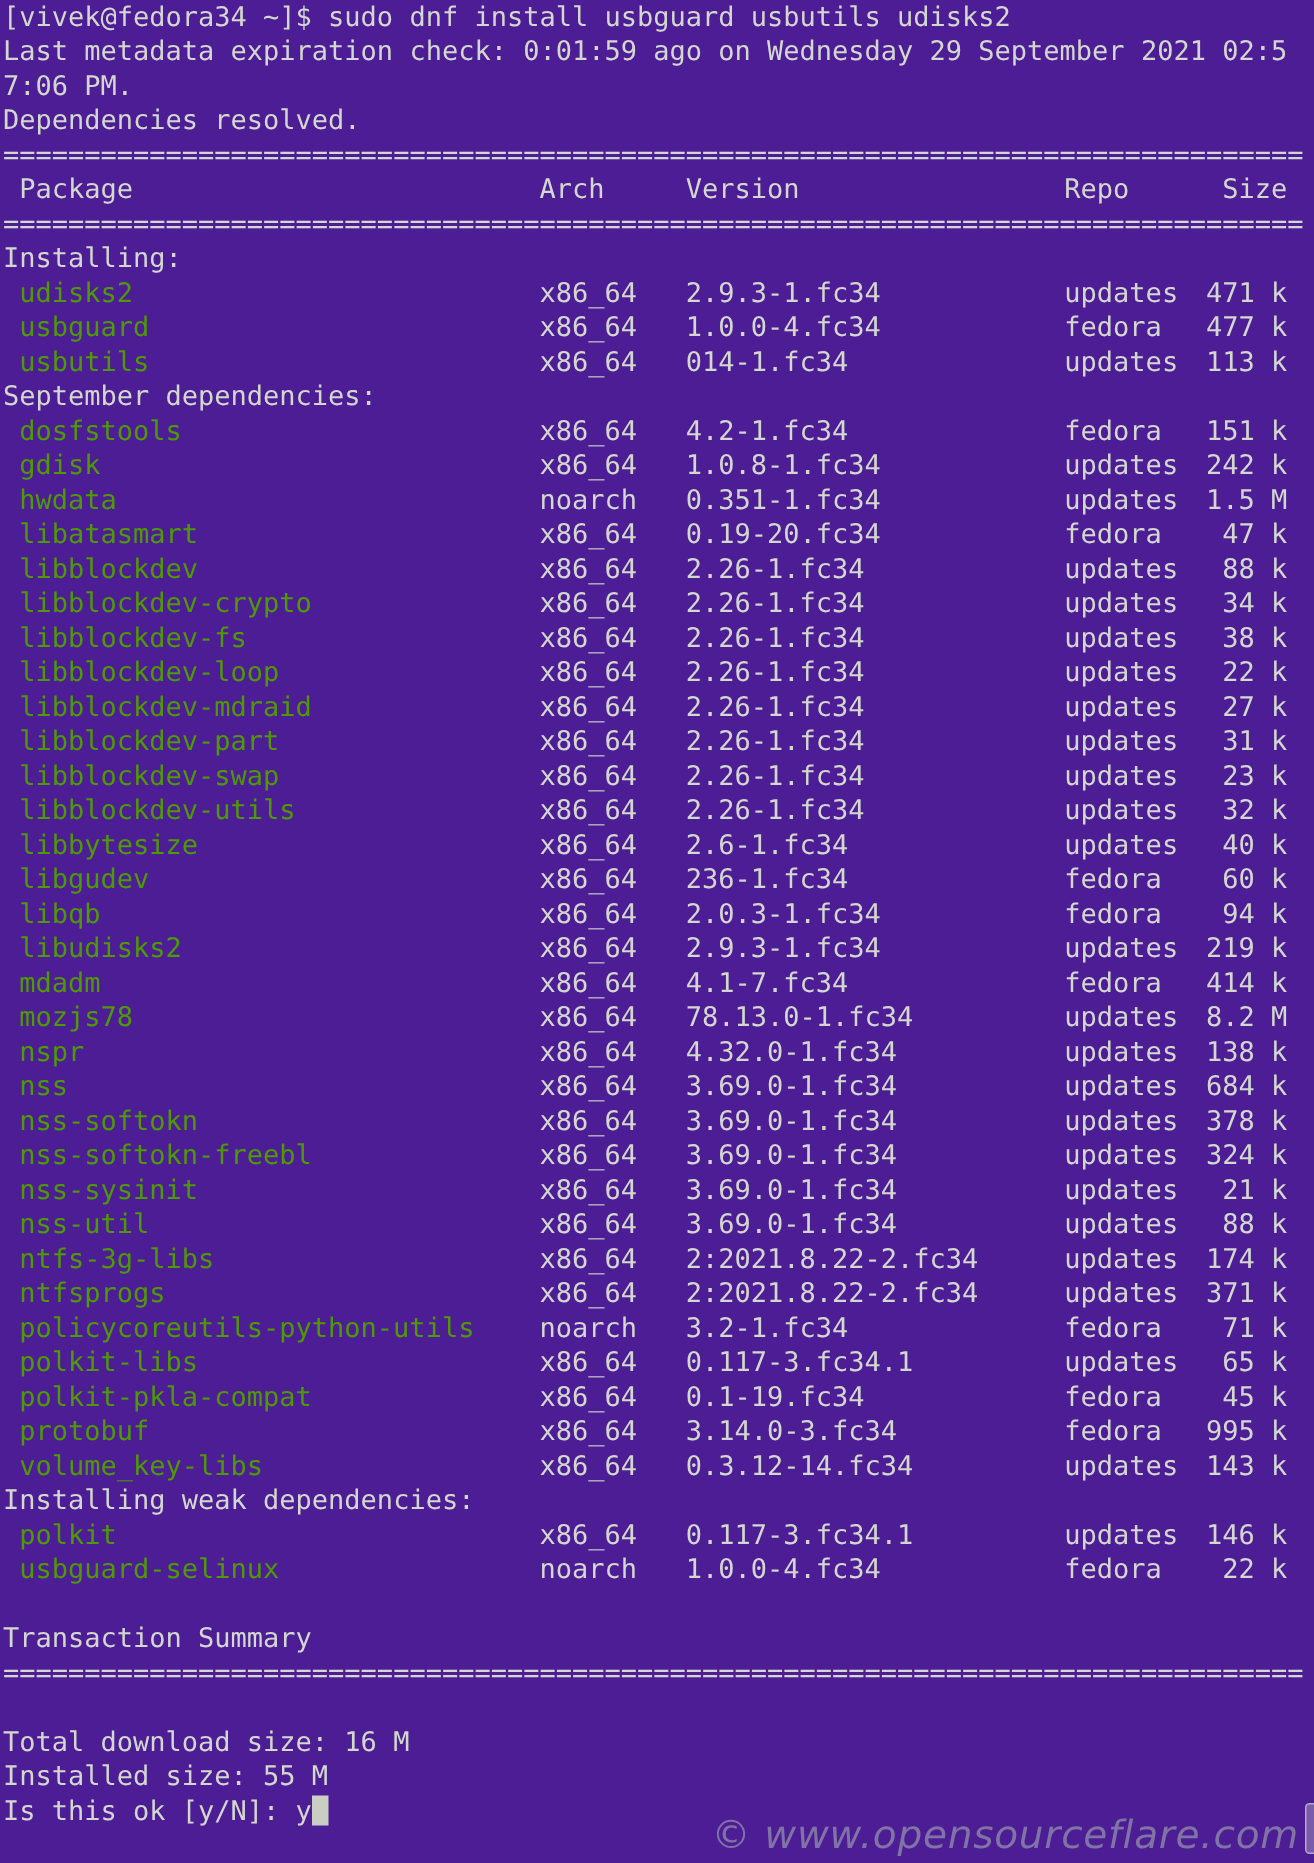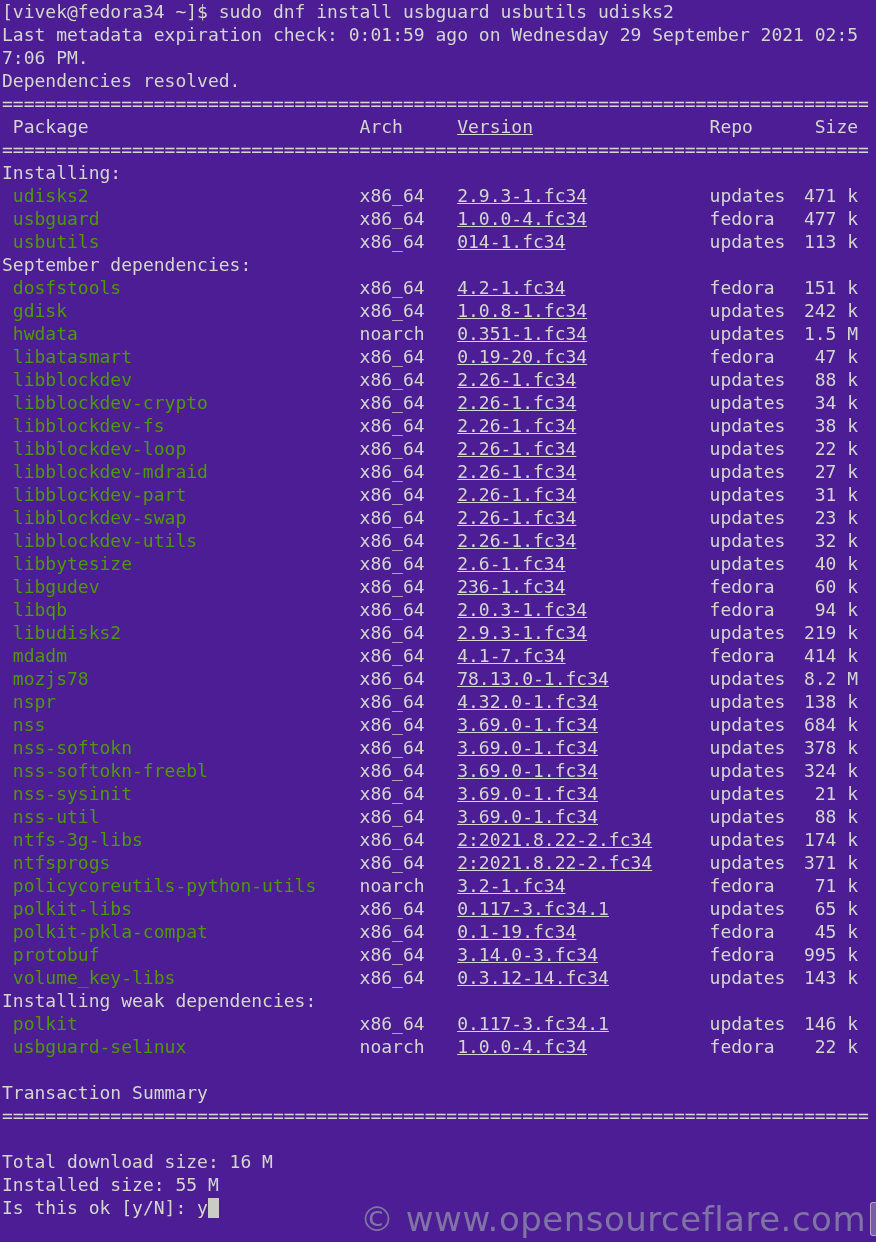--- a/index.html
+++ b/index.html
@@ -22,41 +22,42 @@
   .line, .row {
     height: 23px;
     line-height: 23px;
     white-space: pre;
     margin: 0;
   }
   .row { position: relative; }
   .col { position: absolute; top: 0; white-space: pre; }
   .c-pkg  { left: 1ch; }
   .c-arch { left: 33ch; }
-  .c-ver  { left: 42ch; text-decoration: underline; }
+  .c-ver  { left: 42ch; }
   .c-repo { left: 64ch; margin-left: 14px; }
   .c-size { left: 0; width: 79ch; text-align: right; }
   .pkg-name { color: #4e9a06; font-weight: normal; }
   .cursor {
     display: inline-block;
     width: 11px;
     height: 20px;
     background: #c9cdc4;
     vertical-align: middle;
     margin-top: -2px;
   }
   .watermark {
     position: absolute;
     right: 10px;
     bottom: 3px;
     font-family: "DejaVu Sans", sans-serif;
-    font-size: 34px;
+    font-size: 26px;
     color: rgba(172, 186, 179, 0.55);
     letter-spacing: 0.5px;
     white-space: pre;
+    font-style: italic;
   }
   .edge-sliver {
     position: absolute;
     right: 0;
     bottom: 6px;
     width: 5px;
     height: 32px;
     background: rgba(205, 214, 208, 0.35);
     border: 1px solid rgba(225, 232, 226, 0.55);
     border-right: none;

